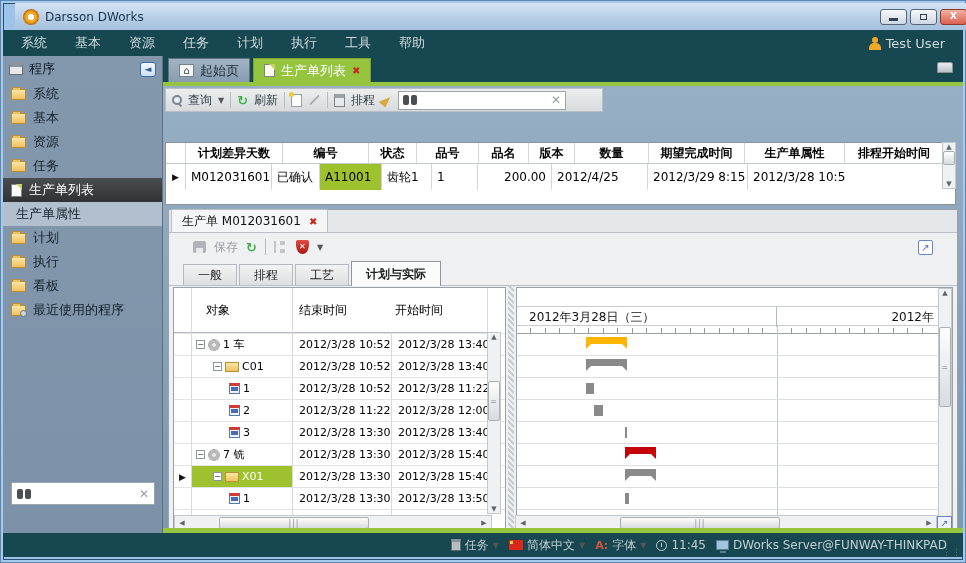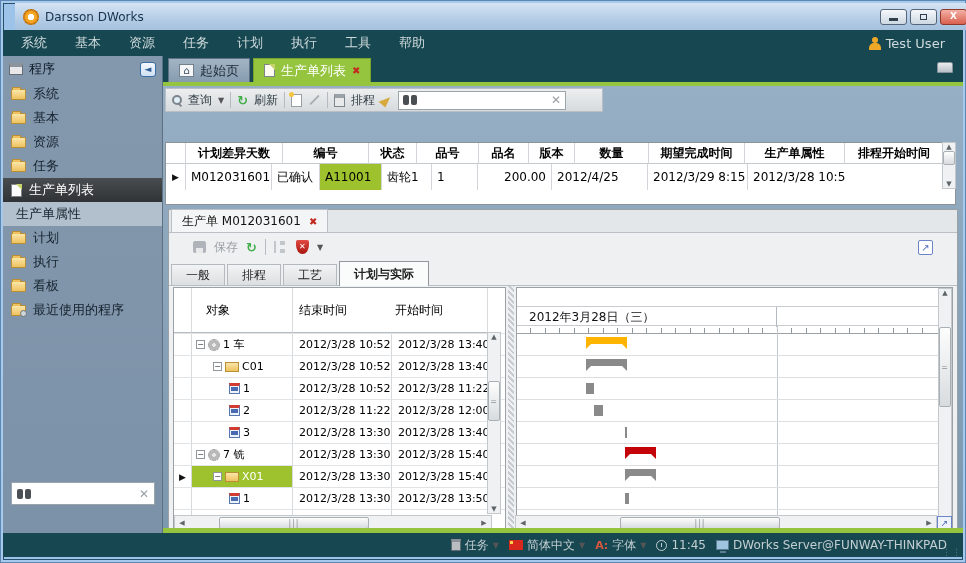--- a/index.html
+++ b/index.html
@@ -113,21 +113,21 @@
   #doc-tab{height:23px;background:#f4f5f6;border:1px solid #b9bfc4;border-bottom:none;display:flex;align-items:center;gap:8px;padding:0 10px;font-size:12px;color:#111;}
   #dt-toolbar{height:28px;display:flex;align-items:center;padding:0 24px;gap:8px;font-size:12px;color:#9aa0a5;}
   .disk-icon{width:13px;height:12px;background:#aeb4b9;border-radius:2px;position:relative;}
   .disk-icon::after{content:'';position:absolute;left:3px;bottom:0;width:7px;height:5px;background:#e7e9ea;}
   .flow-icon{width:14px;height:12px;border-left:2px solid #c2c7cb;position:relative;}
   .flow-icon::before{content:'';position:absolute;left:4px;top:0;width:5px;height:4px;background:#c2c7cb;}
   .flow-icon::after{content:'';position:absolute;left:4px;bottom:0;width:5px;height:4px;background:#c2c7cb;}
   .shield-icon{width:13px;height:14px;background:linear-gradient(#e24a42,#a81510);border-radius:2px 2px 55% 55%/2px 2px 70% 70%;
      color:#fff;font-size:8px;font-weight:bold;text-align:center;line-height:13px;}
   #popout-icon{margin-left:auto;width:15px;height:15px;border:1px solid #6b84c8;background:#fff;color:#4a66b8;font-size:10px;line-height:13px;text-align:center;border-radius:2px;}
-  #subtabs{height:25px;display:flex;align-items:flex-end;padding-left:2px;gap:2px;border-bottom:1px solid #b9bfc4;}
+  #subtabs{height:25px;display:flex;align-items:flex-end;padding-left:14px;gap:2px;border-bottom:1px solid #b9bfc4;}
   .subtab{height:21px;padding:0 14px;display:flex;align-items:center;font-size:12px;color:#222;
      background:linear-gradient(#f2f3f4,#dcdfe1);border:1px solid #b3b9be;border-bottom:none;}
   .subtab.active{height:25px;background:#fafbfb;font-weight:600;border-color:#8f969c;margin-bottom:-1px;}
 
   
   #workarea{position:relative;height:244px;}
   #tree{position:absolute;left:4px;top:1px;width:333px;height:243px;background:#fff;border:1px solid #9aa1a7;}
   .t-row{display:flex;border-bottom:1px solid #e1e4e6;}
   .t-cell{border-right:1px solid #d7dadd;font-size:11px;display:flex;align-items:center;white-space:nowrap;overflow:hidden;}
   .tc-gut{width:18px;justify-content:center;}
@@ -501,20 +501,21 @@
               </div>
             <span class="arr" style="margin-top:auto;">▼</span>
           </div>
 
           <div id="splitter"></div>
 
           <div id="gantt">
             <div id="gantt-inner">
               <div id="g-hdr">
                 <div class="day" id="g-day1">2012年3月28日（三）</div>
+                <div class="day" id="g-day2">2012年</div>
               </div>
               <div id="g-ticks">
                   <span class="tick" style="left: 13px;"></span>
                   <span class="tick" style="left: 28px;"></span>
                   <span class="tick" style="left: 42px;"></span>
                   <span class="tick" style="left: 57px;"></span>
                   <span class="tick" style="left: 71px;"></span>
                   <span class="tick" style="left: 86px;"></span>
                   <span class="tick" style="left: 100px;"></span>
                   <span class="tick" style="left: 115px;"></span>

